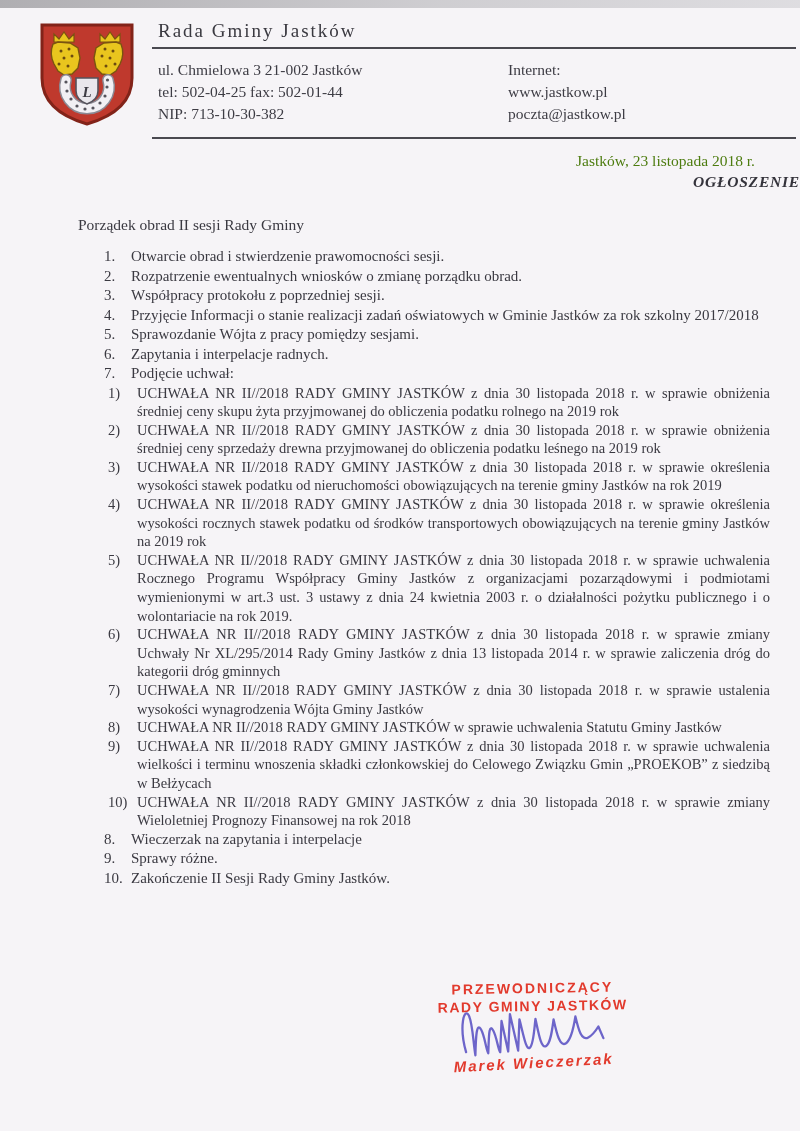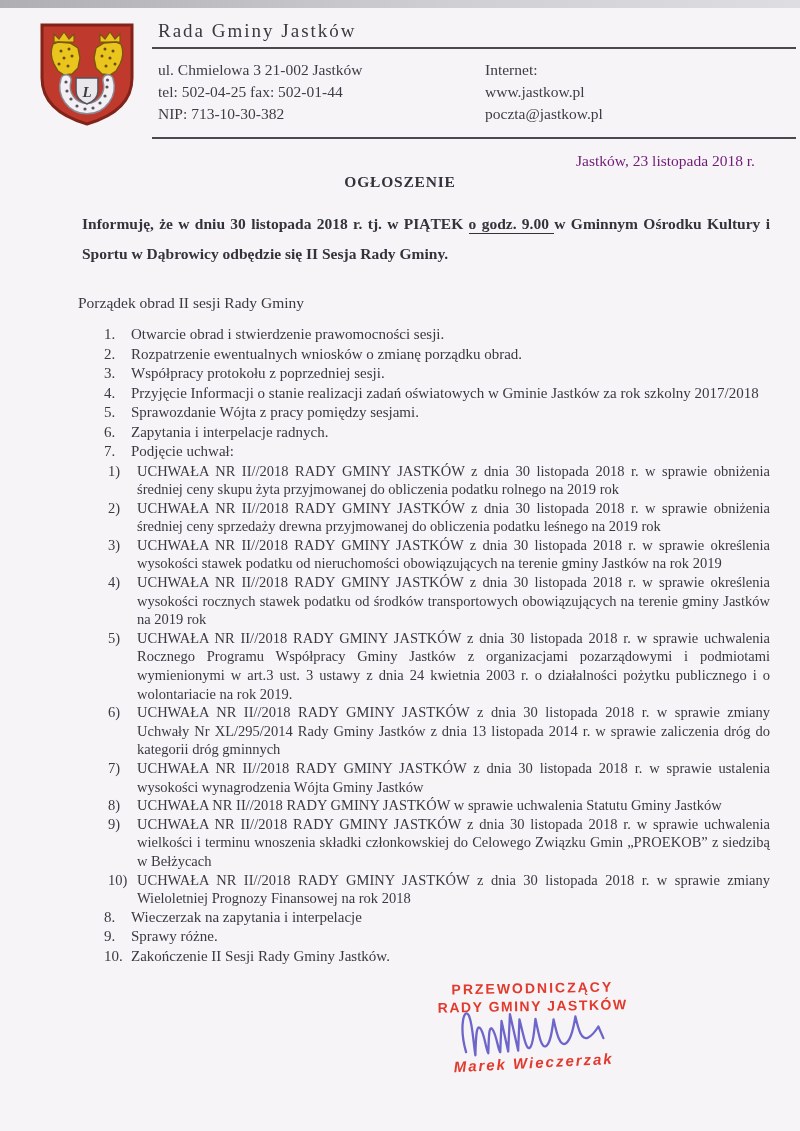--- a/index.html
+++ b/index.html
@@ -22,32 +22,33 @@
     position:absolute;left:152px;top:20px;right:4px;
   }
   .org-name{
     font-size:19px;font-weight:normal;letter-spacing:2px;
     color:#3a3940;padding-left:6px;padding-bottom:5px;
     border-bottom:2.5px solid #4a4950;
   }
   .addr-row{
     display:flex;padding:10px 0 12px 6px;
     border-bottom:2px solid #4a4950;
+    gap:40px;
   }
   .addr-col{font-size:15.5px;line-height:22px;color:#3d3c44;}
   .addr-col.left{width:310px;}
-  .addr-col.right{margin-left:17px;}
+  .addr-col.right{margin-left:0;}
   
   .dateline{
     margin:16px 45px 0 0;text-align:right;
-    font-size:15.5px;color:#701a75;
+    font-size:15.5px;color:#4d7c0f;
   }
   .doc-title{
-    margin-top:3px;text-align:center;
-    font-size:15.5px;font-weight:bold;letter-spacing:.8px;color:#34333b;
+    margin-top:3px;text-align:right;
+    font-size:15.5px;font-weight:bold;letter-spacing:.8px;color:#34333b;font-style:italic;
   }
   .intro{
     margin:18px 30px 0 82px;
     font-size:15.5px;font-weight:bold;line-height:30px;
     text-align:justify;color:#34333b;
   }
   .intro .u{border-bottom:1.6px solid #34333b;padding-bottom:1px;}
   .agenda-heading{
     margin:25px 9px 0 78px;font-size:15.5px;color:#3a3941;
   }
@@ -153,21 +154,20 @@
         <div>poczta@jastkow.pl</div>
       </div>
     </div>
   </div>
 
   <div style="height:136px"></div>
 
   <div class="dateline">Jastków, 23 listopada 2018 r.</div>
   <div class="doc-title">OGŁOSZENIE</div>
 
-  <p class="intro"><span>Informuję, że w dniu  30 listopada 2018 r. tj. w PIĄTEK </span><span class="u">o godz.  9.00 </span><span> w Gminnym Ośrodku Kultury i Sportu w Dąbrowicy odbędzie się II Sesja Rady Gminy.</span></p>
 
   <div class="agenda-heading">Porządek obrad II sesji Rady Gminy</div>
 
   <div class="agenda-list">
 
       <div class="li">
         <span class="num">1.</span>
         <span class="txt">Otwarcie obrad  i stwierdzenie prawomocności sesji.</span>
       </div>
 

